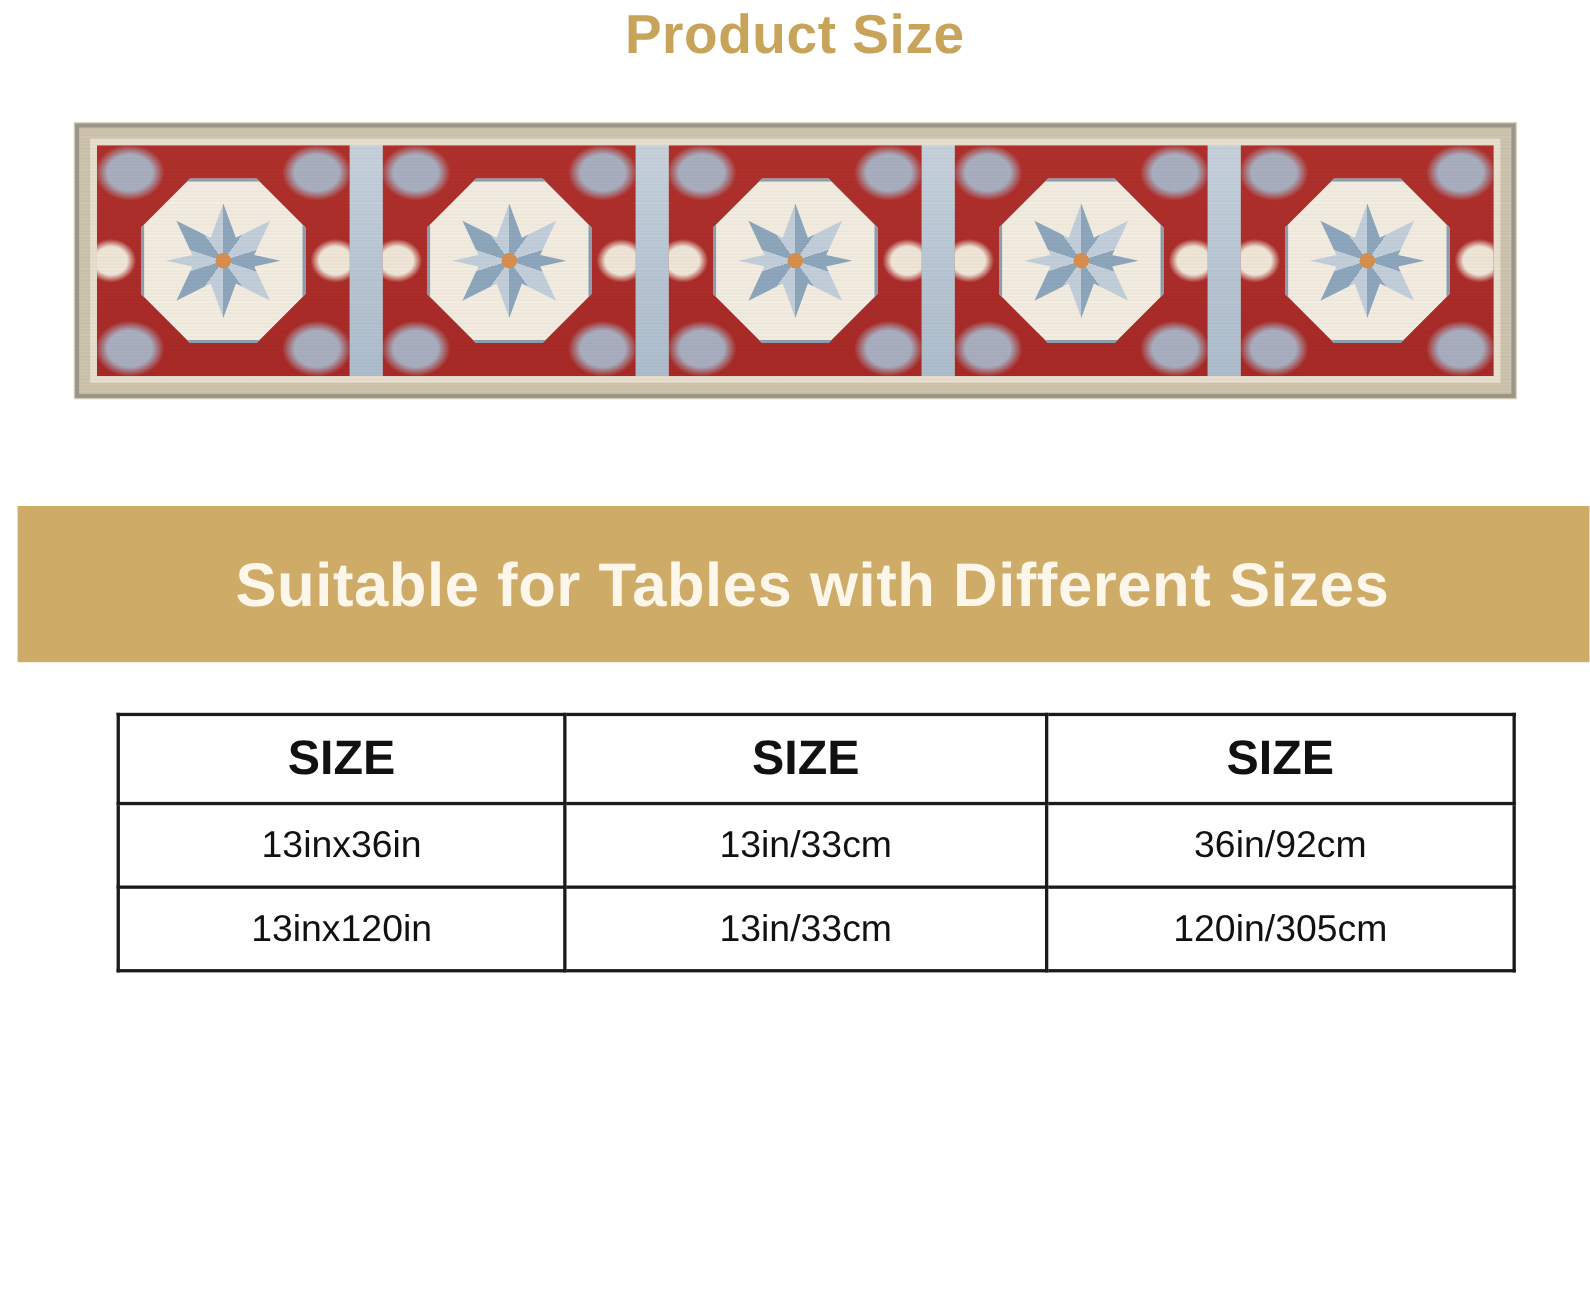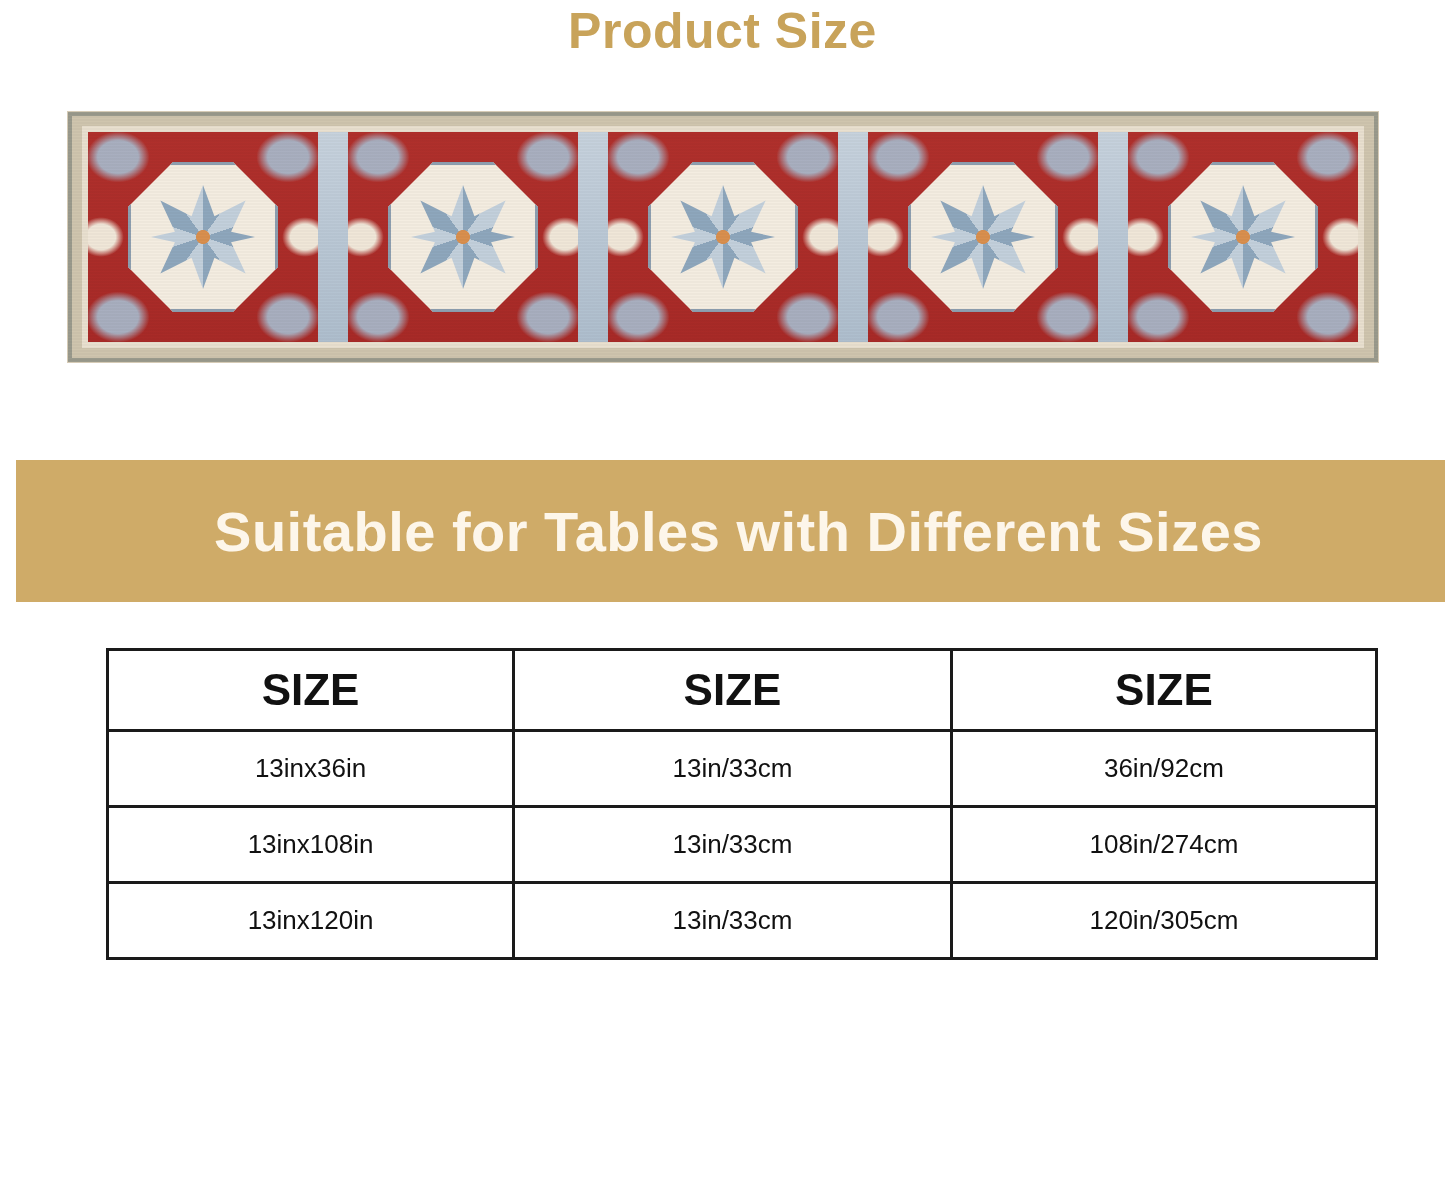--- a/index.html
+++ b/index.html
@@ -179,21 +179,21 @@
   table.size-table {
     border-collapse: collapse;
     width: 100%;
     table-layout: fixed;
   }
   table.size-table th,
   table.size-table td {
     border: 3px solid #1a1a1a;
     text-align: center;
     color: #111111;
-    font-size: 26px;
+    font-size: 34px;
     height: 73px;
     padding: 0;
     font-weight: normal;
   }
   table.size-table th {
     font-size: 44px;
     font-weight: bold;
     height: 78px;
   }
   table.size-table col.c1 { width: 32%; }
@@ -278,24 +278,19 @@
         <th>SIZE</th>
       </tr>
     </thead>
     <tbody>
       <tr>
         <td>13inx36in</td>
         <td>13in/33cm</td>
         <td>36in/92cm</td>
       </tr>
       <tr>
-        <td>13inx108in</td>
-        <td>13in/33cm</td>
-        <td>108in/274cm</td>
-      </tr>
-      <tr>
         <td>13inx120in</td>
         <td>13in/33cm</td>
         <td>120in/305cm</td>
       </tr>
     </tbody>
   </table>
 </div>
 
 </body></html>

